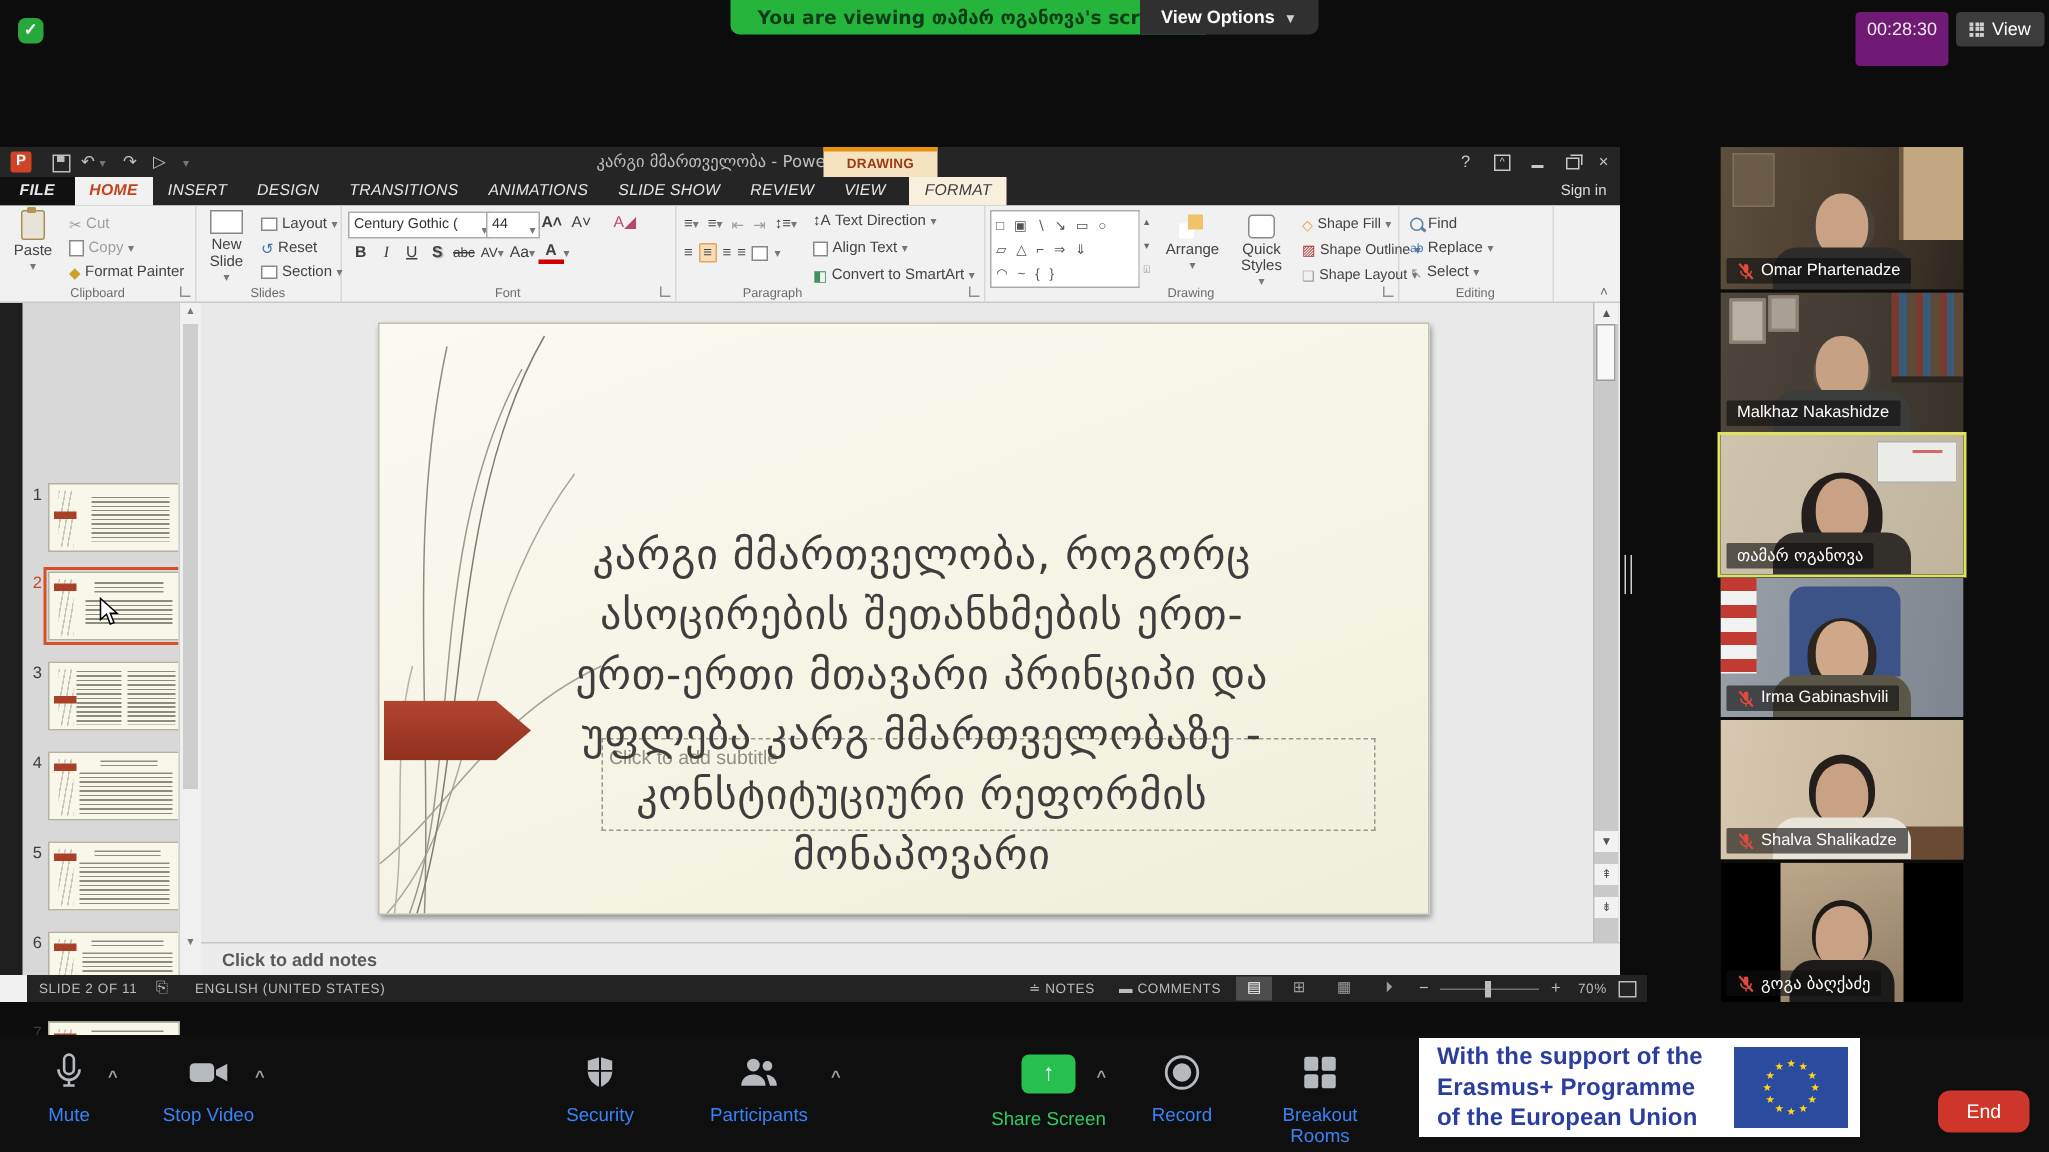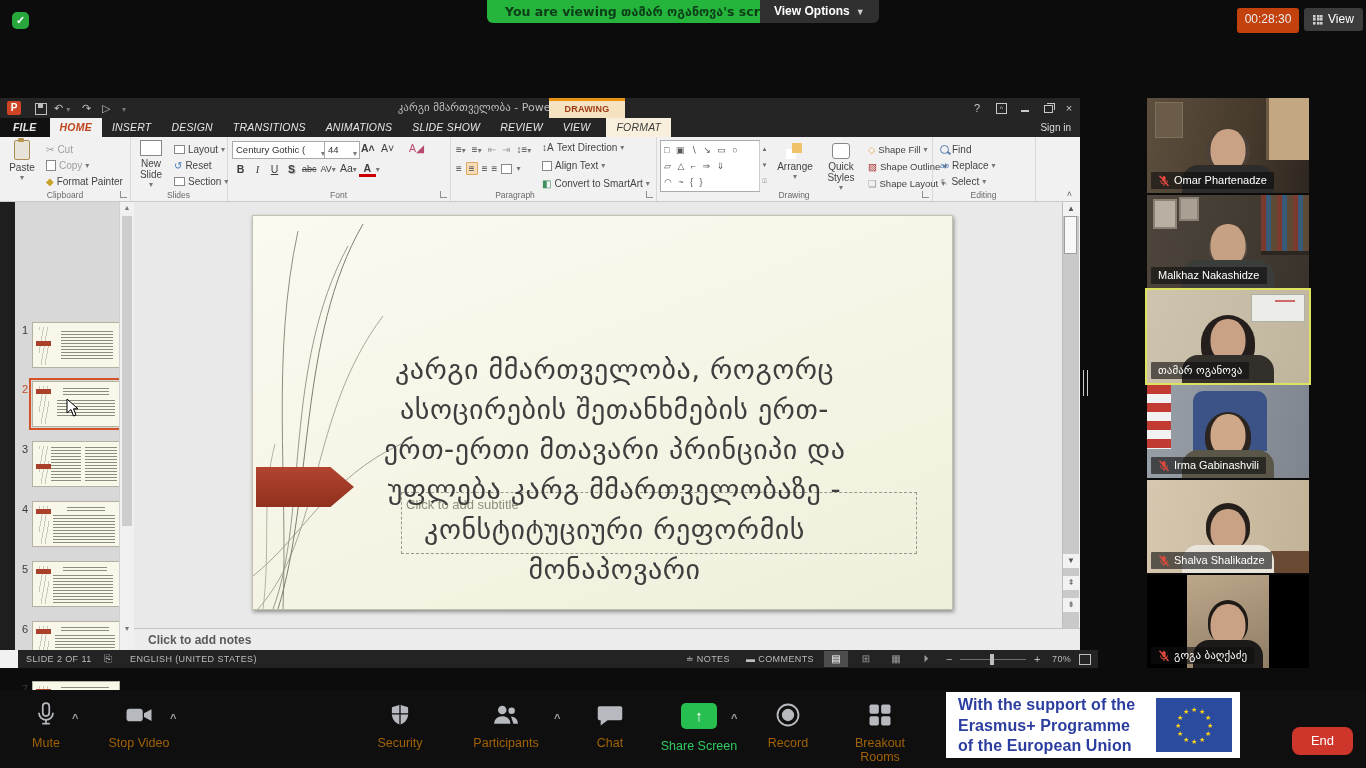--- a/index.html
+++ b/index.html
@@ -9,21 +9,21 @@
   .geo{font-family:"DejaVu Sans",sans-serif;}
 
   
   .shield-badge{left:12px;top:12px;width:17px;height:17px;background:#28a73c;border-radius:5px;
     color:#fff;font-size:11px;line-height:17px;text-align:center;font-weight:bold;}
   .view-banner{left:487px;top:0;height:23px;background:#25b53d;border-radius:0 0 0 6px;
     color:#0c3d17;font-weight:bold;font-size:12.5px;line-height:23px;padding:0 18px;}
   .view-options{left:760px;top:0;height:23px;background:#303030;border-radius:0 0 6px 0;
     color:#fff;font-weight:bold;font-size:12px;line-height:23px;padding:0 14px;}
   .view-options .car{color:#cfcfcf;font-size:9px;margin-left:6px;}
-  .timer-badge{left:1237px;top:8px;width:62px;height:25px;background:#c2410c;border-radius:3px;
+  .timer-badge{left:1237px;top:8px;width:62px;height:36px;background:#701a75;border-radius:3px;
     color:#ececec;font-size:12px;line-height:23px;text-align:center;}
   .view-btn{left:1304px;top:8px;height:23px;background:#3c3c3c;border-radius:3px;color:#fff;
     font-size:12px;line-height:23px;padding:0 9px;display:flex;align-items:center;gap:5px;}
   .grid9{display:inline-block;width:10px;height:10px;
     background:
       linear-gradient(#cfcfcf,#cfcfcf) 0 0/2.6px 2.6px no-repeat, linear-gradient(#cfcfcf,#cfcfcf) 3.7px 0/2.6px 2.6px no-repeat, linear-gradient(#cfcfcf,#cfcfcf) 7.4px 0/2.6px 2.6px no-repeat,
       linear-gradient(#cfcfcf,#cfcfcf) 0 3.7px/2.6px 2.6px no-repeat, linear-gradient(#cfcfcf,#cfcfcf) 3.7px 3.7px/2.6px 2.6px no-repeat, linear-gradient(#cfcfcf,#cfcfcf) 7.4px 3.7px/2.6px 2.6px no-repeat,
       linear-gradient(#cfcfcf,#cfcfcf) 0 7.4px/2.6px 2.6px no-repeat, linear-gradient(#cfcfcf,#cfcfcf) 3.7px 7.4px/2.6px 2.6px no-repeat, linear-gradient(#cfcfcf,#cfcfcf) 7.4px 7.4px/2.6px 2.6px no-repeat;}
 
   
@@ -134,21 +134,21 @@
   .vid{position:absolute;inset:0;overflow:hidden;}
   .person{position:absolute;bottom:0;left:50%;transform:translateX(-50%);width:110px;height:78px;}
   .person .hair{position:absolute;bottom:24px;left:50%;transform:translateX(-50%);width:44px;height:46px;background:var(--hair);border-radius:50% 50% 42% 42%;}
   .person .head{position:absolute;bottom:22px;left:50%;transform:translateX(-50%);width:35px;height:42px;background:var(--skin);border-radius:48% 48% 44% 44%;}
   .person .body{position:absolute;bottom:0;left:50%;transform:translateX(-50%);width:92px;height:28px;background:var(--shirt);border-radius:16px 16px 0 0;}
   .nametag{position:absolute;left:4px;bottom:4px;background:rgba(15,15,15,.62);color:#fff;font-size:11px;
     line-height:17px;padding:0 7px;display:flex;align-items:center;gap:4px;border-radius:1px;white-space:nowrap;}
 
   
   .bbar{position:absolute;left:0;top:690px;width:1366px;height:78px;background:#0f0f10;}
-  .tbtn{position:absolute;top:10px;width:90px;text-align:center;color:#a16207;font-size:12.5px;}
+  .tbtn{position:absolute;top:10px;width:90px;text-align:center;color:#3b82f6;font-size:12.5px;}
   .tbtn .ic{display:block;height:34px;margin-bottom:2px;}
   .tcar{position:absolute;color:#9ea2a6;font-size:11px;font-weight:bold;top:22px;}
   .share-ic{display:inline-block;width:36px;height:26px;background:#27bf4f;border-radius:5px;color:#fff;
     font-size:15px;line-height:26px;font-weight:bold;}
   .end-btn{left:1292px;top:727px;width:61px;height:28px;background:#ce352b;border-radius:8px;color:#fff;
     font-size:13px;line-height:28px;text-align:center;}
 
   
   .eu{left:946px;top:692px;width:294px;height:66px;background:#fff;}
   .eu .txt{position:absolute;left:12px;top:3px;color:#2b3e9f;font-size:16px;line-height:20.5px;font-weight:bold;letter-spacing:.1px;}
@@ -629,27 +629,20 @@
         <svg width="30" height="30" viewBox="0 0 24 24" fill="#b6babe">
             <circle cx="9" cy="8" r="3.4"></circle>
             <path d="M2.5 19c0-3.6 2.9-6 6.5-6s6.5 2.4 6.5 6z"></path>
             <circle cx="16.5" cy="8.5" r="2.6"></circle>
             <path d="M16 13.2c3 .2 5.5 2.3 5.5 5.8h-3.6"></path>
           </svg>
       </span><span>Participants</span>
     </div>
 
     <span class="tcar" style="left:554px">^</span>
-    <div class="tbtn" style="left:565px">
-      <span class="ic">
-        <svg width="28" height="30" viewBox="0 0 24 24" fill="#b6babe">
-            <path d="M3 4.5h18a1.5 1.5 0 0 1 1.5 1.5v9a1.5 1.5 0 0 1-1.5 1.5H10l-6 4.5v-4.5H3A1.5 1.5 0 0 1 1.5 15V6A1.5 1.5 0 0 1 3 4.5z"></path>
-          </svg>
-      </span><span>Chat</span>
-    </div>
     <div class="tbtn" style="left:654px;color:#2fcb62">
       <span class="ic" style="padding-top:3px"><span class="share-ic">↑</span></span>
       <span>Share Screen</span>
     </div>
     <span class="tcar" style="left:731px">^</span>
     <div class="tbtn" style="left:743px">
       <span class="ic">
         <svg width="28" height="30" viewBox="0 0 24 24" fill="none" stroke="#b6babe" stroke-width="1.6">
             <circle cx="12" cy="12" r="9"></circle>
             <circle cx="12" cy="12" r="4.5" fill="#b6babe"></circle>

